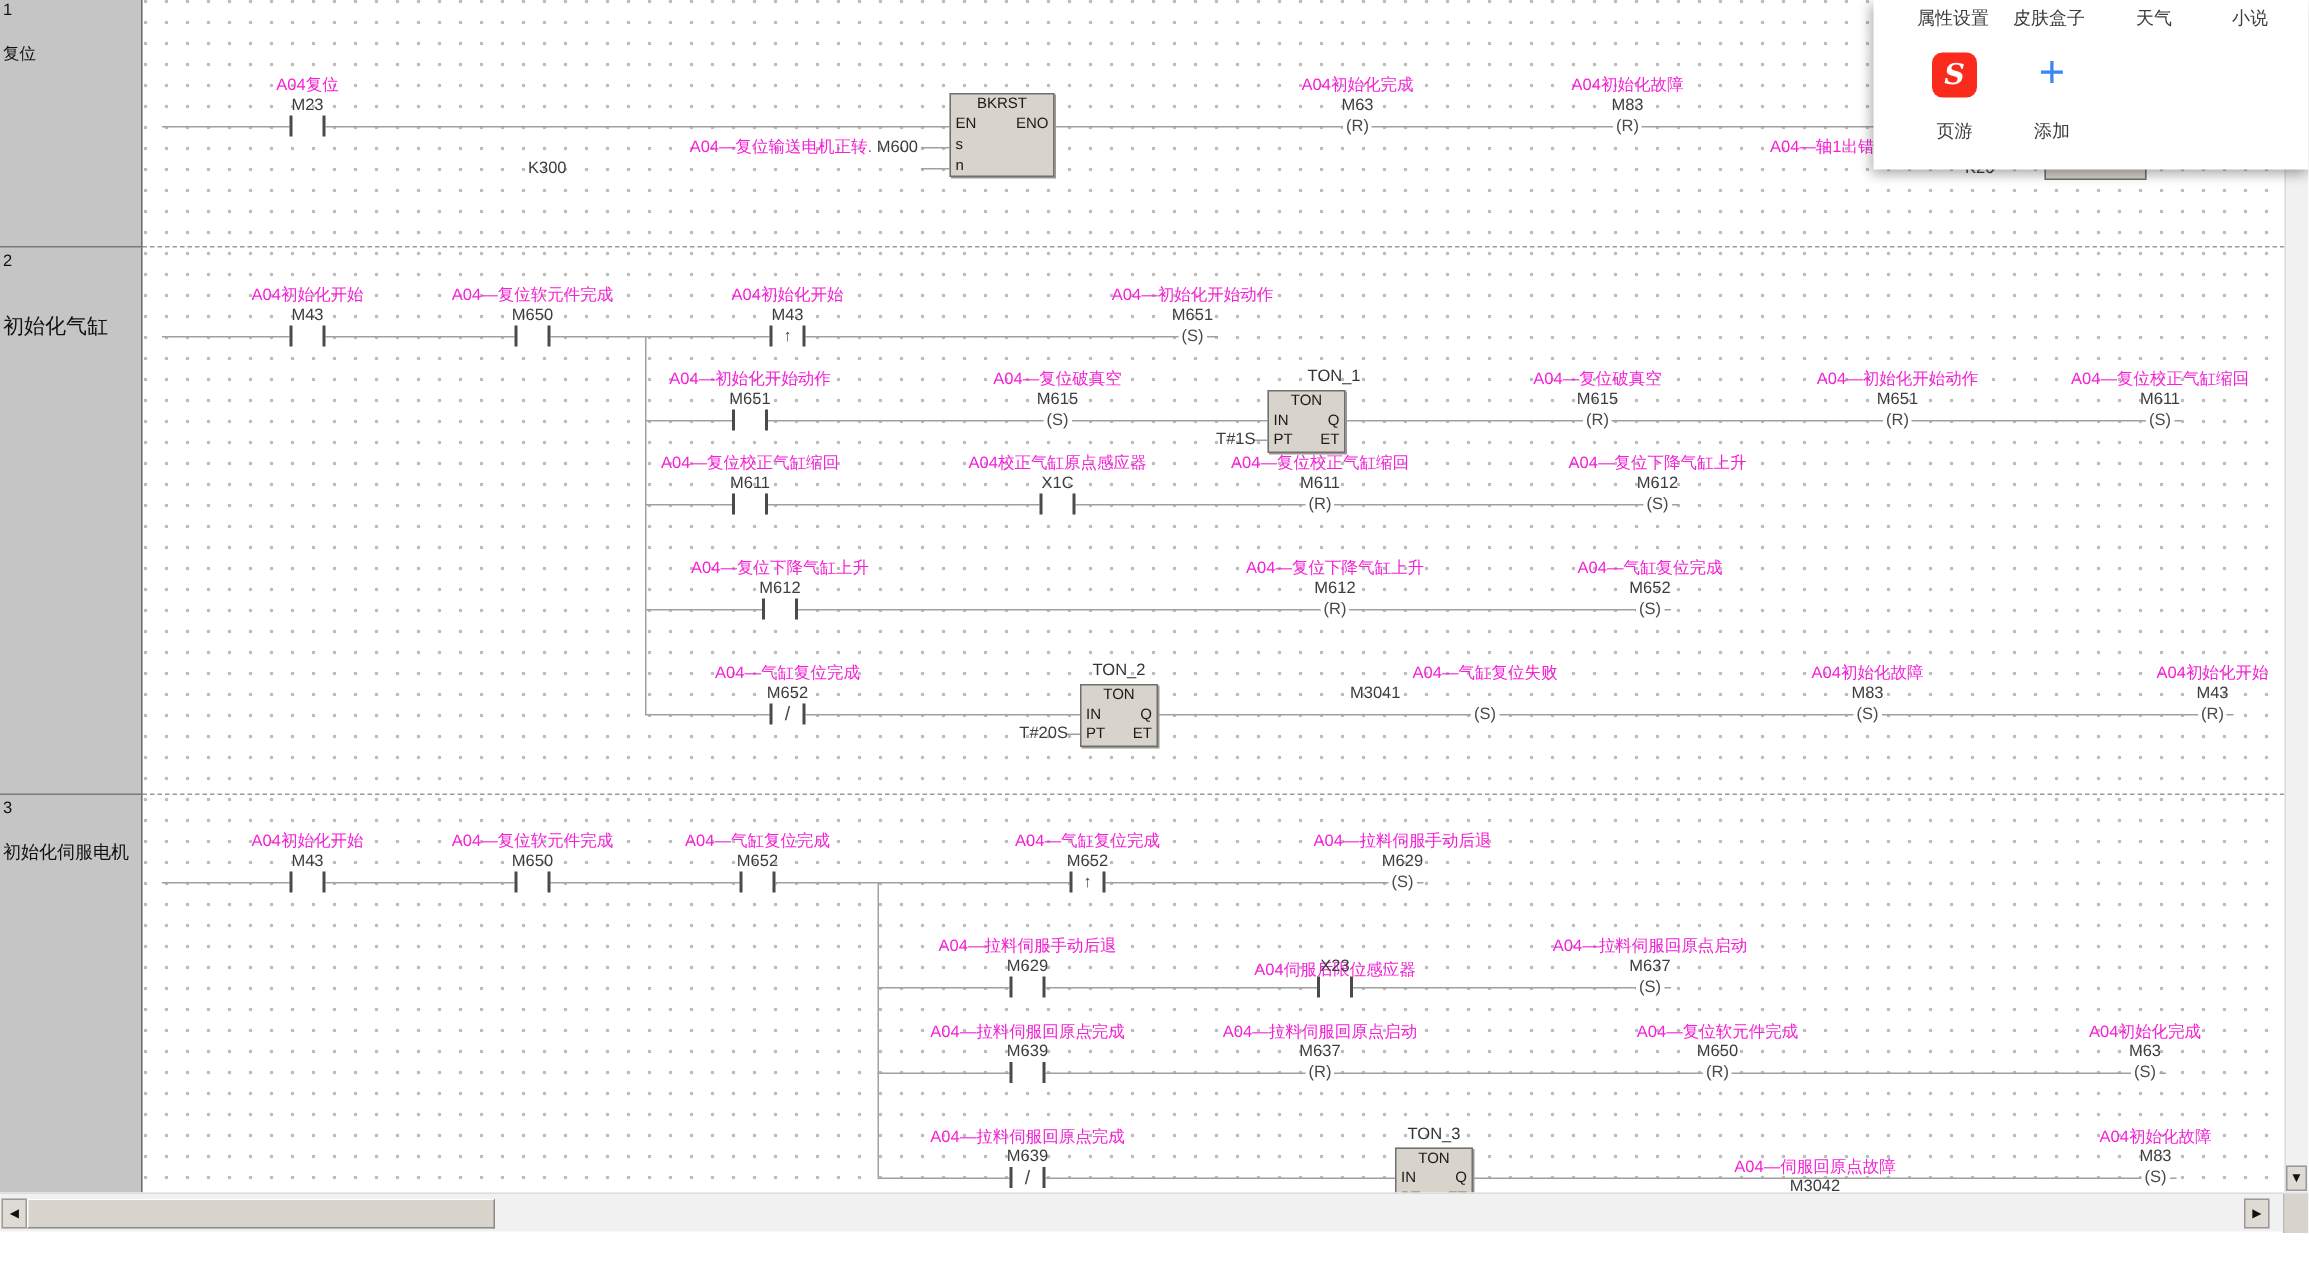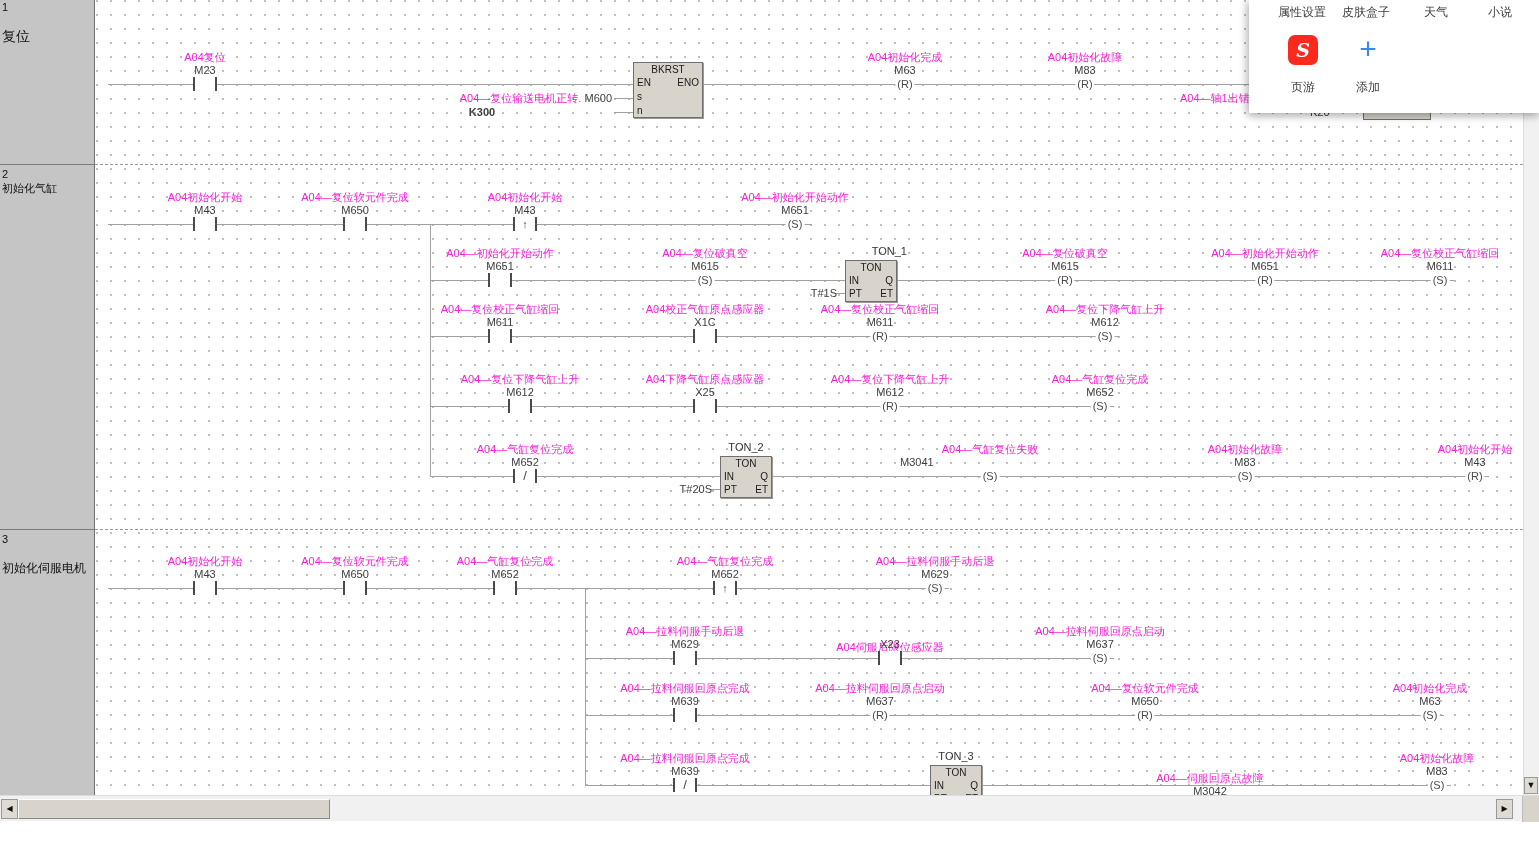--- a/index.html
+++ b/index.html
@@ -74,21 +74,21 @@
         <div style="display: flex; justify-content: space-between; padding: 0px 3px; height: 14px; line-height: 14px;">
           <div>s</div>
           <div></div>
         </div>
         <div style="display: flex; justify-content: space-between; padding: 0px 3px; height: 14px; line-height: 14px;">
           <div>n</div>
           <div></div>
         </div>
       </div>
       <div style="position: absolute; left: 352px; top: 92px; width: 260px; text-align: right; white-space: nowrap;"><span style="color: rgb(245, 32, 214);">A04—复位输送电机正转.</span><span style="color: rgb(61, 61, 61);"> M600</span></div>
-      <div style="position: absolute; left: 352px; top: 106px; width: 260px; text-align: center; white-space: nowrap; font-weight: bold;"><span style="color: rgb(61, 61, 61);">K300</span></div>
+      <div style="position: absolute; left: 352px; top: 106px; width: 260px; text-align: left; white-space: nowrap;"><span style="color: rgb(61, 61, 61);">K300</span></div>
       <div style="position: absolute; left: 815px; top: 51px; width: 180px; height: 48px;">
         <div style="position: absolute; left: 0px; top: 0px; width: 100%; text-align: center; white-space: nowrap; color: rgb(245, 32, 214);">A04初始化完成</div>
         <div style="position: absolute; left: 0px; top: 13px; width: 100%; text-align: center; white-space: nowrap; color: rgb(61, 61, 61);">M63</div>
         <div style="position: absolute; left: 50%; top: 26px; transform: translateX(-50%); height: 14px; line-height: 14px; padding: 0px 2px; background: rgb(255, 255, 255); color: rgb(74, 74, 74);">(R)</div>
       </div>
       <div style="position: absolute; left: 995px; top: 51px; width: 180px; height: 48px;">
         <div style="position: absolute; left: 0px; top: 0px; width: 100%; text-align: center; white-space: nowrap; color: rgb(245, 32, 214);">A04初始化故障</div>
         <div style="position: absolute; left: 0px; top: 13px; width: 100%; text-align: center; white-space: nowrap; color: rgb(61, 61, 61);">M83</div>
         <div style="position: absolute; left: 50%; top: 26px; transform: translateX(-50%); height: 14px; line-height: 14px; padding: 0px 2px; background: rgb(255, 255, 255); color: rgb(74, 74, 74);">(R)</div>
       </div>
@@ -193,28 +193,20 @@
         <div style="position: absolute; left: 50%; top: 26px; transform: translateX(-50%); height: 14px; line-height: 14px; padding: 0px 2px; background: rgb(255, 255, 255); color: rgb(74, 74, 74);">(S)</div>
       </div>
       <div style="position: absolute; left: 430px; top: 373px; width: 180px; height: 48px;">
         <div style="position: absolute; left: 0px; top: 0px; width: 100%; text-align: center; white-space: nowrap; color: rgb(245, 32, 214);">A04—复位下降气缸上升</div>
         <div style="position: absolute; left: 0px; top: 13px; width: 100%; text-align: center; white-space: nowrap; color: rgb(61, 61, 61);">M612</div>
         <div style="position: absolute; left: 78px; top: 26px; width: 24px; height: 14px; background: rgb(255, 255, 255);">
           <div style="position: absolute; left: 0px; top: 0px; width: 2px; height: 14px; background: rgb(74, 74, 74);"></div>
           <div style="position: absolute; right: 0px; top: 0px; width: 2px; height: 14px; background: rgb(74, 74, 74);"></div>
         </div>
       </div>
-      <div style="position: absolute; left: 615px; top: 373px; width: 180px; height: 48px;">
-        <div style="position: absolute; left: 0px; top: 0px; width: 100%; text-align: center; white-space: nowrap; color: rgb(245, 32, 214);">A04下降气缸原点感应器</div>
-        <div style="position: absolute; left: 0px; top: 13px; width: 100%; text-align: center; white-space: nowrap; color: rgb(61, 61, 61);">X25</div>
-        <div style="position: absolute; left: 78px; top: 26px; width: 24px; height: 14px; background: rgb(255, 255, 255);">
-          <div style="position: absolute; left: 0px; top: 0px; width: 2px; height: 14px; background: rgb(74, 74, 74);"></div>
-          <div style="position: absolute; right: 0px; top: 0px; width: 2px; height: 14px; background: rgb(74, 74, 74);"></div>
-        </div>
-      </div>
       <div style="position: absolute; left: 800px; top: 373px; width: 180px; height: 48px;">
         <div style="position: absolute; left: 0px; top: 0px; width: 100%; text-align: center; white-space: nowrap; color: rgb(245, 32, 214);">A04—复位下降气缸上升</div>
         <div style="position: absolute; left: 0px; top: 13px; width: 100%; text-align: center; white-space: nowrap; color: rgb(61, 61, 61);">M612</div>
         <div style="position: absolute; left: 50%; top: 26px; transform: translateX(-50%); height: 14px; line-height: 14px; padding: 0px 2px; background: rgb(255, 255, 255); color: rgb(74, 74, 74);">(R)</div>
       </div>
       <div style="position: absolute; left: 1010px; top: 373px; width: 180px; height: 48px;">
         <div style="position: absolute; left: 0px; top: 0px; width: 100%; text-align: center; white-space: nowrap; color: rgb(245, 32, 214);">A04—气缸复位完成</div>
         <div style="position: absolute; left: 0px; top: 13px; width: 100%; text-align: center; white-space: nowrap; color: rgb(61, 61, 61);">M652</div>
         <div style="position: absolute; left: 50%; top: 26px; transform: translateX(-50%); height: 14px; line-height: 14px; padding: 0px 2px; background: rgb(255, 255, 255); color: rgb(74, 74, 74);">(S)</div>
       </div>
@@ -366,26 +358,26 @@
       <div style="position: absolute; left: 1347px; top: 752px; width: 180px; height: 48px;">
         <div style="position: absolute; left: 0px; top: 0px; width: 100%; text-align: center; white-space: nowrap; color: rgb(245, 32, 214);">A04初始化故障</div>
         <div style="position: absolute; left: 0px; top: 13px; width: 100%; text-align: center; white-space: nowrap; color: rgb(61, 61, 61);">M83</div>
         <div style="position: absolute; left: 50%; top: 26px; transform: translateX(-50%); height: 14px; line-height: 14px; padding: 0px 2px; background: rgb(255, 255, 255); color: rgb(74, 74, 74);">(S)</div>
       </div>
     </div>
 
   <div id="sidebar">
       <div style="position: absolute; left: 0px; top: -2px; width: 95px; height: 60px;">
         <div style="position: absolute; left: 2px; top: 3px; font-size: 11px;">1</div>
-        <div style="position: absolute; left: 2px; top: 30px; font-size: 14px; white-space: nowrap;">复位</div>
+        <div style="position: absolute; left: 2px; top: 30px; font-size: 11px; white-space: nowrap;">复位</div>
       </div>
       <div style="position: absolute; left: 0px; top: 164px; width: 95px; height: 1px; background: rgb(122, 122, 122);"></div>
       <div style="position: absolute; left: 0px; top: 165px; width: 95px; height: 60px;">
         <div style="position: absolute; left: 2px; top: 3px; font-size: 11px;">2</div>
-        <div style="position: absolute; left: 2px; top: 16px; font-size: 11px; white-space: nowrap;">初始化气缸</div>
+        <div style="position: absolute; left: 2px; top: 44px; font-size: 14px; white-space: nowrap;">初始化气缸</div>
       </div>
       <div style="position: absolute; left: 0px; top: 529px; width: 95px; height: 1px; background: rgb(122, 122, 122);"></div>
       <div style="position: absolute; left: 0px; top: 530px; width: 95px; height: 60px;">
         <div style="position: absolute; left: 2px; top: 3px; font-size: 11px;">3</div>
         <div style="position: absolute; left: 2px; top: 30px; font-size: 12px; white-space: nowrap;">初始化伺服电机</div>
       </div>
     </div>
 
   <div id="vscroll">
     <div id="vdown" class="sbtn"><span>▼</span></div>

